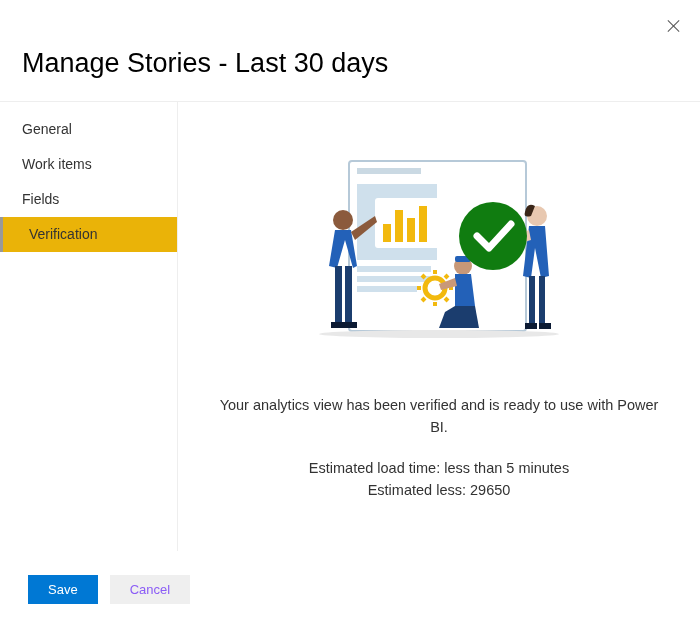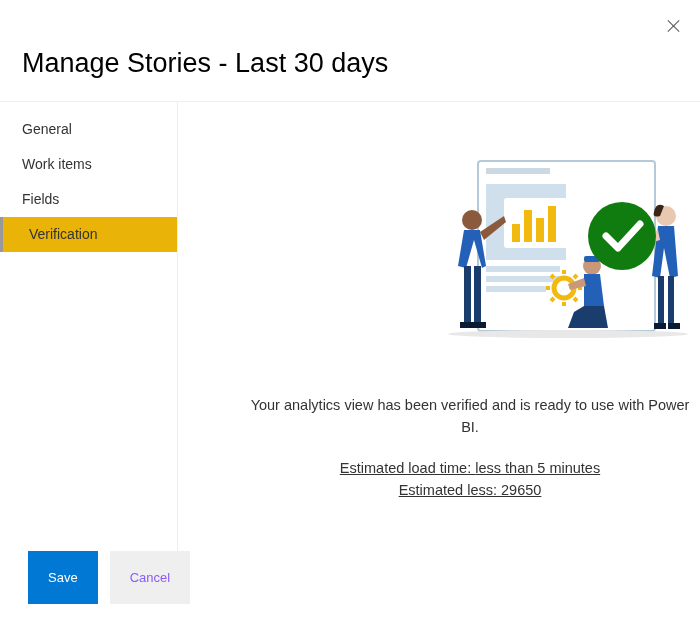--- a/index.html
+++ b/index.html
@@ -55,47 +55,47 @@
     }
     .sidebar-item.active {
       background: #eab308;
       border-left: 3px solid #999;
       padding-left: 26px;
     }
     .main {
       flex: 1;
       display: flex;
       flex-direction: column;
-      align-items: flex-end;
+      align-items: center;
       padding-top: 56px;
     }
     .illustration {
       width: 264px;
       height: 192px;
       position: relative;
       margin-bottom: 44px;
     }
     .main-text {
       font-size: 14.5px;
       color: #333;
       text-align: center;
       line-height: 1.55;
       max-width: 460px;
     }
     .main-text p { margin-bottom: 18px; }
-    .main-text p:last-child { margin-bottom: 0; text-decoration: underline; }
+    .main-text p:last-child { margin-bottom: 0; }
     .footer {
       position: absolute;
       bottom: 18px;
       left: 28px;
       display: flex;
       gap: 12px;
     }
     .btn {
-      padding: 19px 20px;
+      padding: 7px 20px;
       font-size: 13px;
       cursor: pointer;
       border: none;
     }
     .btn-primary {
       background: #0078d4;
       color: #fff;
     }
     .btn-secondary {
       background: #efefef;

